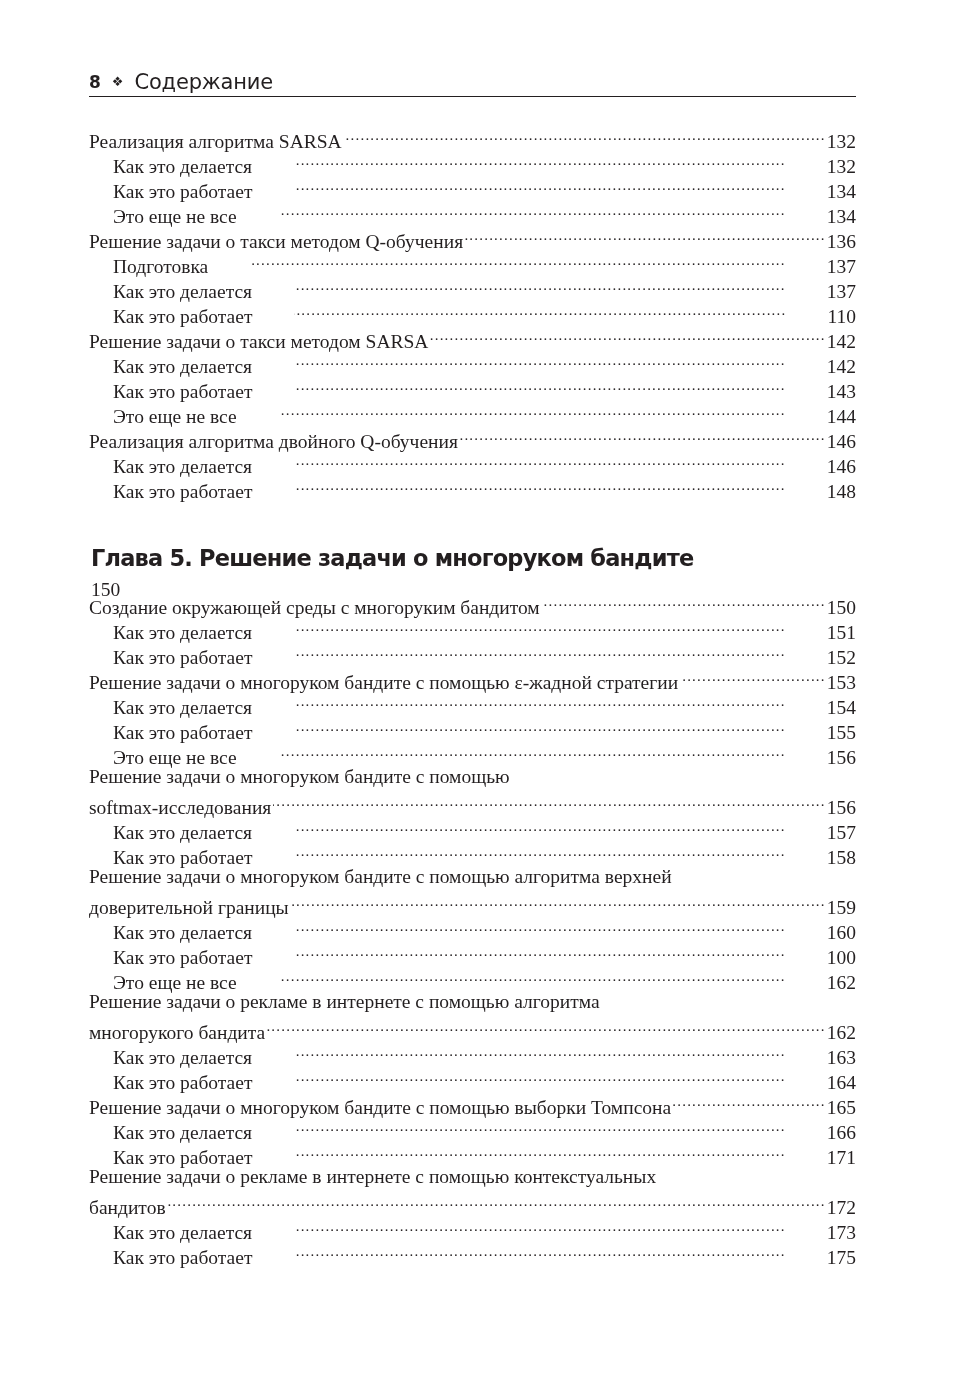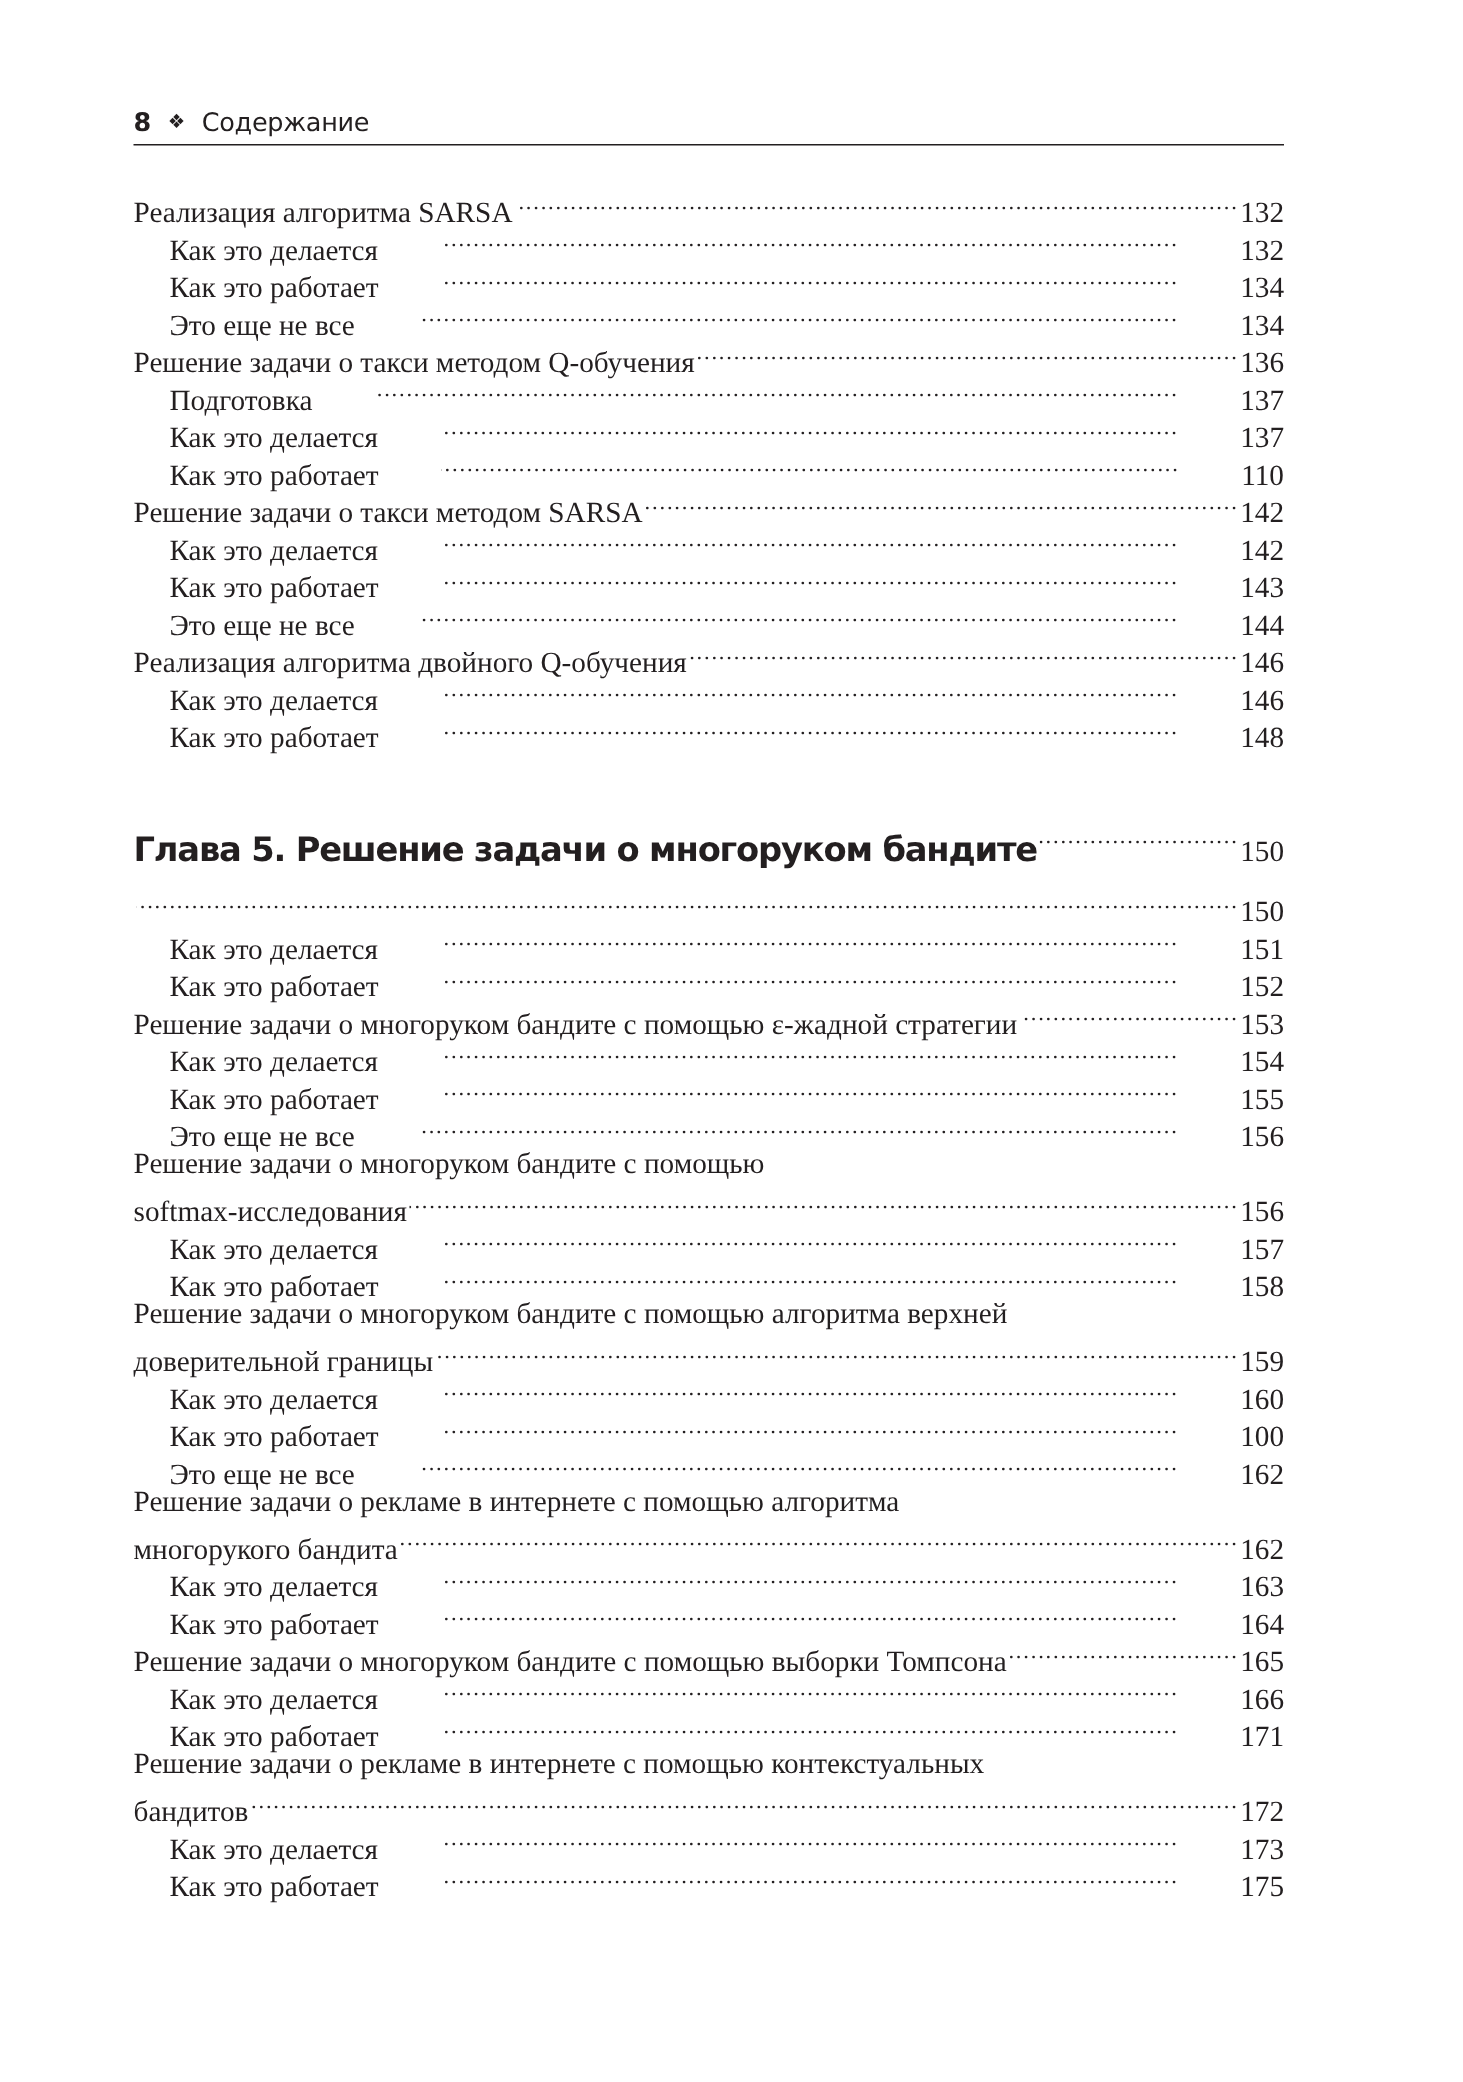--- a/index.html
+++ b/index.html
@@ -31,21 +31,21 @@
     font-size: 17px;
     margin-right: 11px;
   }
   .running-head .ornament {
     font-size: 13px;
     margin-right: 11px;
     position: relative;
     top: -1px;
   }
   .running-head .section-title {
-    font-size: 17px;
+    font-size: 21px;
     letter-spacing: -0.2px;
   }
   .toc {
     position: absolute;
     left: 89px;
     width: 767px;
     font-family: "Liberation Serif", "DejaVu Serif", serif;
     font-size: 19.5px;
   }
   .toc-block-1 { top: 123px; }
@@ -82,20 +82,21 @@
   .chapter {
     position: absolute;
     left: 89px;
     top: 542px;
     width: 767px;
     display: flex;
     align-items: baseline;
     height: 32px;
     line-height: 32px;
     white-space: nowrap;
+    flex-direction: column;
   }
   .chapter .title {
     font-family: "DejaVu Sans", "Liberation Sans", sans-serif;
     font-weight: bold;
     font-size: 22.5px;
     letter-spacing: -0.8px;
   }
   .chapter .leader {
     flex: 1 1 auto;
     overflow: hidden;
@@ -204,20 +205,21 @@
   </div>
 
 <div class="chapter">
   <span class="title">Глава 5. Решение задачи о многоруком бандите</span>
   <span class="leader"></span>
   <span class="page">150</span>
 </div>
 
 <div class="toc toc-block-2" id="toc-ch5">
     <div class="entry level-1">
+      <span class="title">Создание окружающей среды с многоруким бандитом</span>
       <span class="leader"></span>
       <span class="page">150</span>
     </div>
     <div class="entry level-2">
       <span class="title">Как это делается</span>
       <span class="leader"></span>
       <span class="page">151</span>
     </div>
     <div class="entry level-2">
       <span class="title">Как это работает</span>

